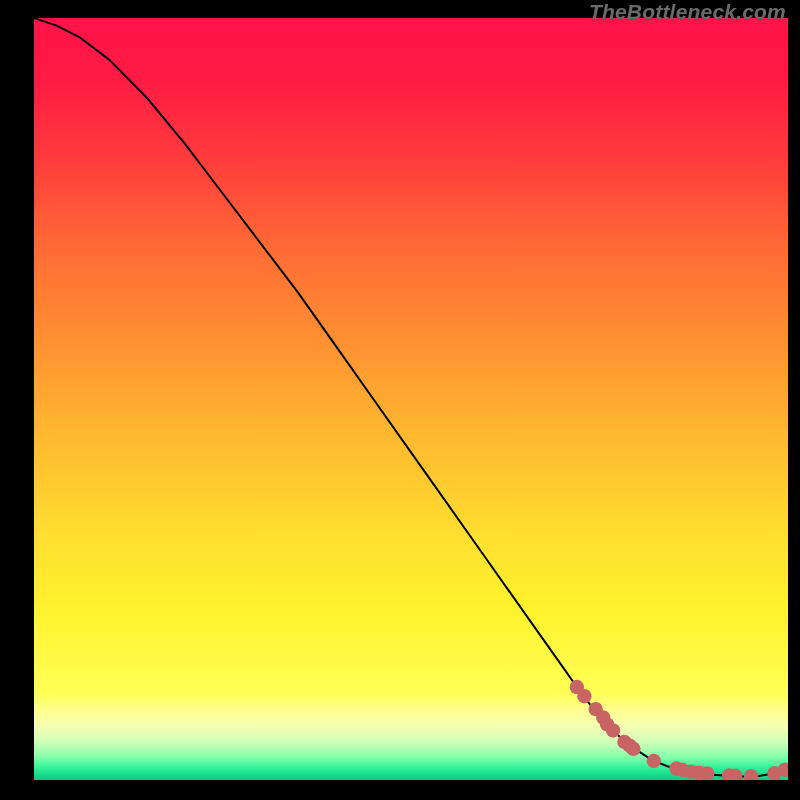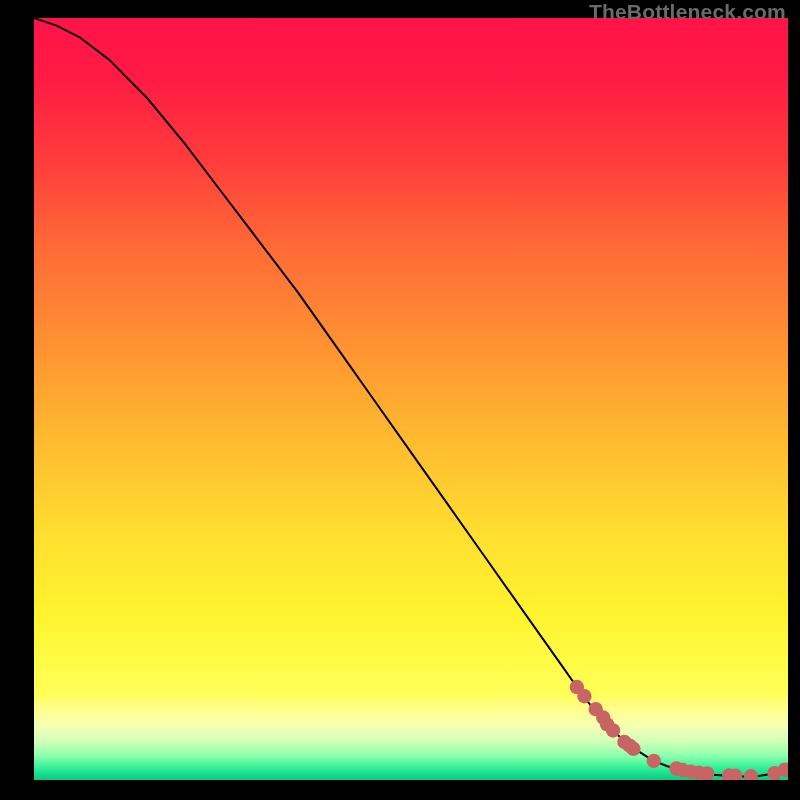--- a/index.html
+++ b/index.html
@@ -36,20 +36,21 @@
   .watermark {
     position: absolute;
     top: 0;
     right: 14px;
     font-family: Arial, Helvetica, sans-serif;
     font-size: 21px;
     font-weight: 600;
     color: #6a6a6a;
     letter-spacing: 0.2px;
     user-select: none;
+    font-style: italic;
   }
 </style>
 </head>
 <body>
 <div class="stage">
 
   <div class="plot">
     <svg class="gradient" viewBox="0 0 754 762" preserveAspectRatio="none">
       <defs>
         <linearGradient id="bg" x1="0" y1="0" x2="0" y2="1">

